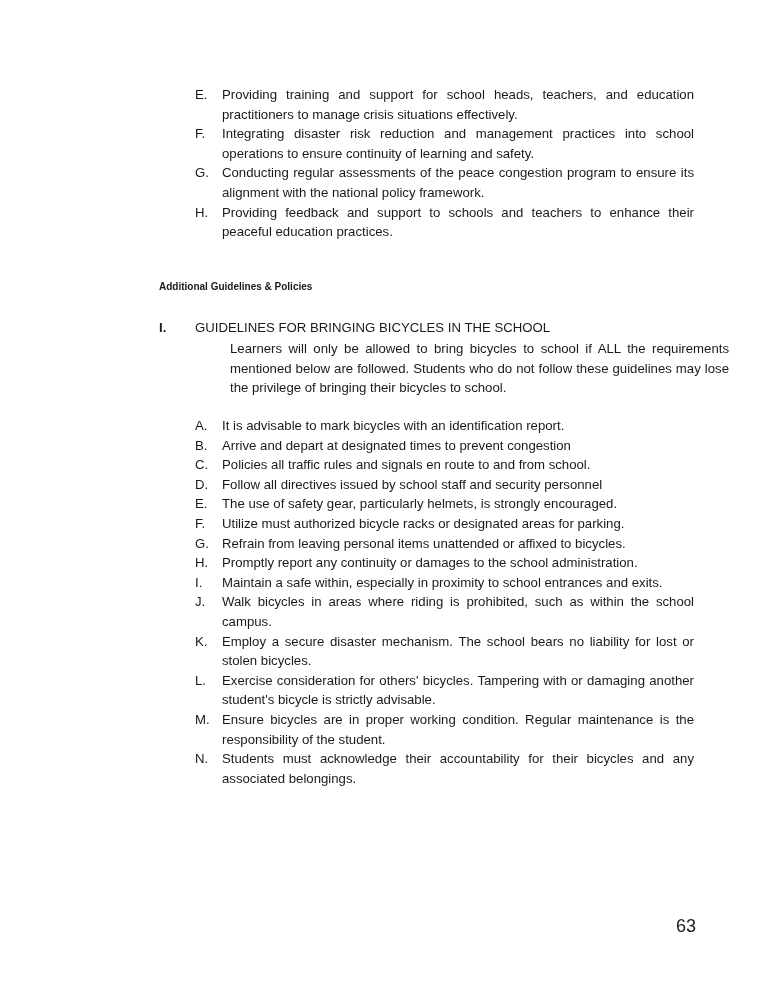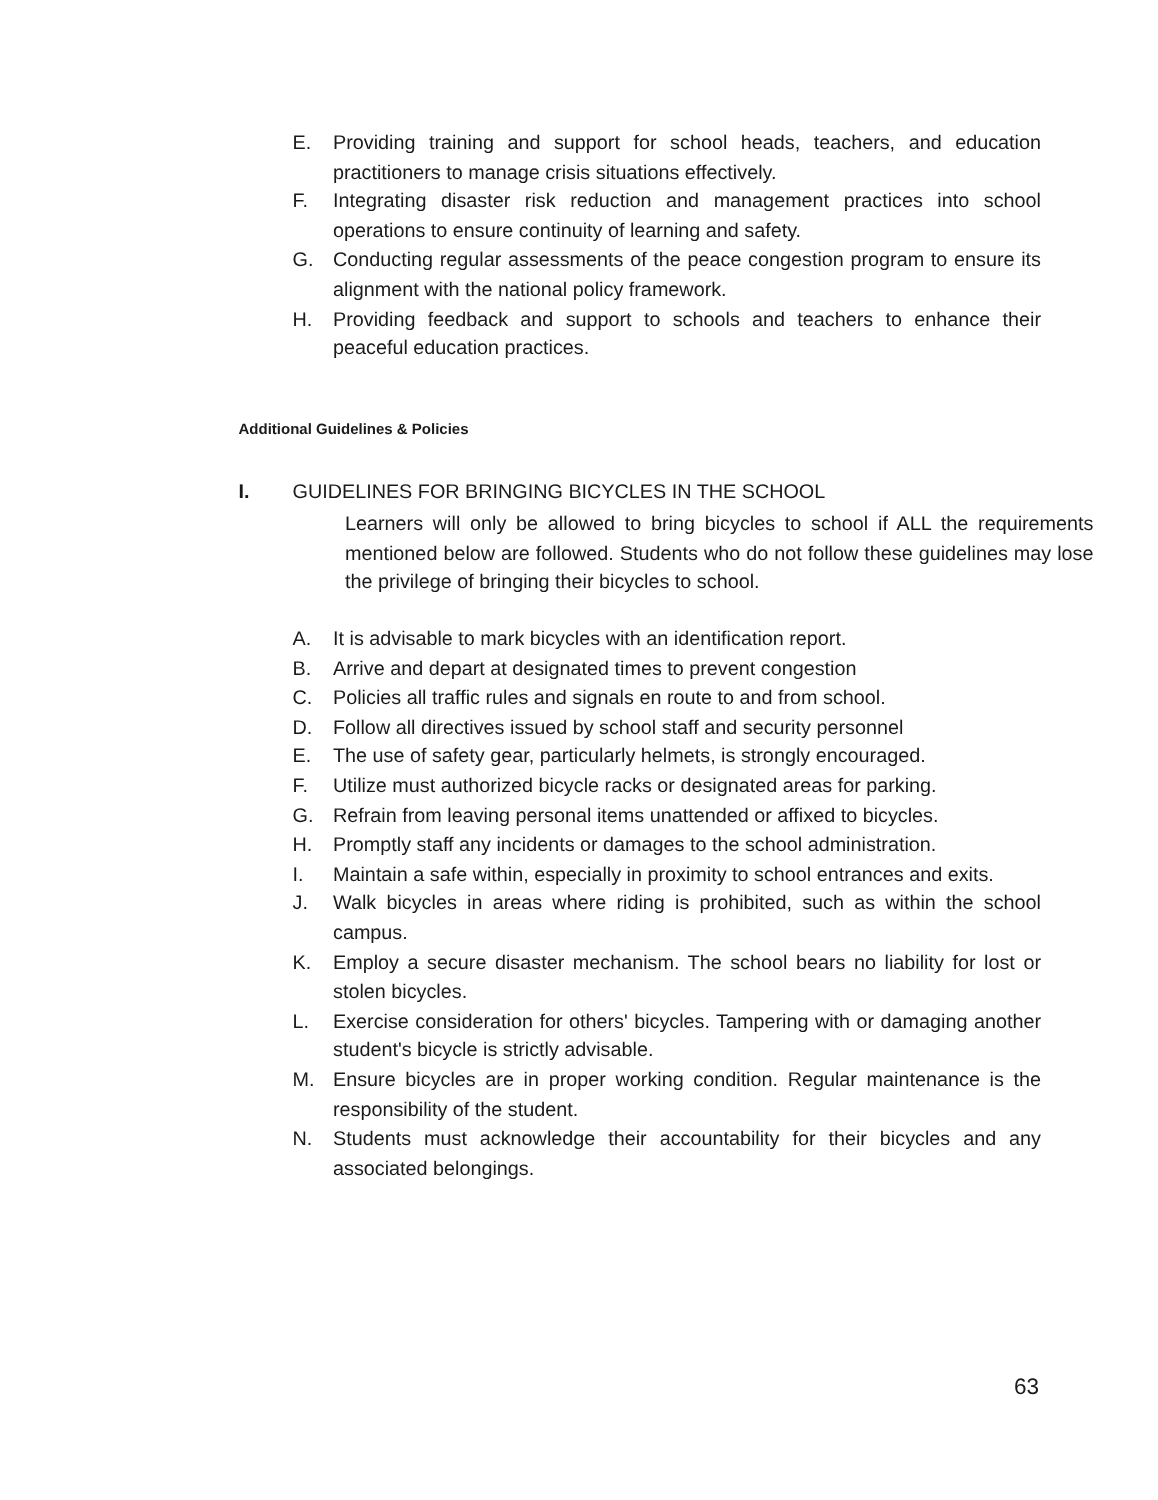--- a/index.html
+++ b/index.html
@@ -13,21 +13,21 @@
   .item { position: relative; padding-left: 27px; line-height: 19.6px; text-align: justify; }
   .item .marker { position: absolute; left: 0; top: 0; width: 27px; text-align: left; }
   .item .txt { display: block; text-align: justify; text-align-last: left; }
   #top-list { top: 85px; }
   #bike-list { top: 416px; }
   .heading { position: absolute; left: 159px; top: 281px; font-weight: bold; font-size: 10px; }
   .sec-num { position: absolute; left: 159px; top: 320px; font-weight: bold; }
   .sec-title { position: absolute; left: 195px; top: 320px; font-weight: normal; }
   .sec-body { position: absolute; left: 195px; top: 339px; width: 499px; line-height: 19.6px;
               text-align: justify; text-align-last: left; margin-left: 35px; }
-  .page-num { position: absolute; left: 676px; top: 916px; font-size: 15px; }
+  .page-num { position: absolute; left: 676px; top: 916px; font-size: 18px; }
 </style>
 </head>
 <body>
 
 <div class="page">
 
   <ul class="list" id="top-list">
     <li class="item">
         <span class="marker">E.</span>
         <span class="txt">Providing training and support for school heads, teachers, and education practitioners to manage crisis situations effectively.</span>
@@ -76,21 +76,21 @@
     <li class="item">
         <span class="marker">F.</span>
         <span class="txt">Utilize must authorized bicycle racks or designated areas for parking.</span>
       </li>
     <li class="item">
         <span class="marker">G.</span>
         <span class="txt">Refrain from leaving personal items unattended or affixed to bicycles.</span>
       </li>
     <li class="item">
         <span class="marker">H.</span>
-        <span class="txt">Promptly staff any incidents or damages to the school administration.</span>
+        <span class="txt">Promptly report any continuity or damages to the school administration.</span>
       </li>
     <li class="item">
         <span class="marker">I.</span>
         <span class="txt">Maintain a safe within, especially in proximity to school entrances and exits.</span>
       </li>
     <li class="item">
         <span class="marker">J.</span>
         <span class="txt">Walk bicycles in areas where riding is prohibited, such as within the school campus.</span>
       </li>
     <li class="item">

